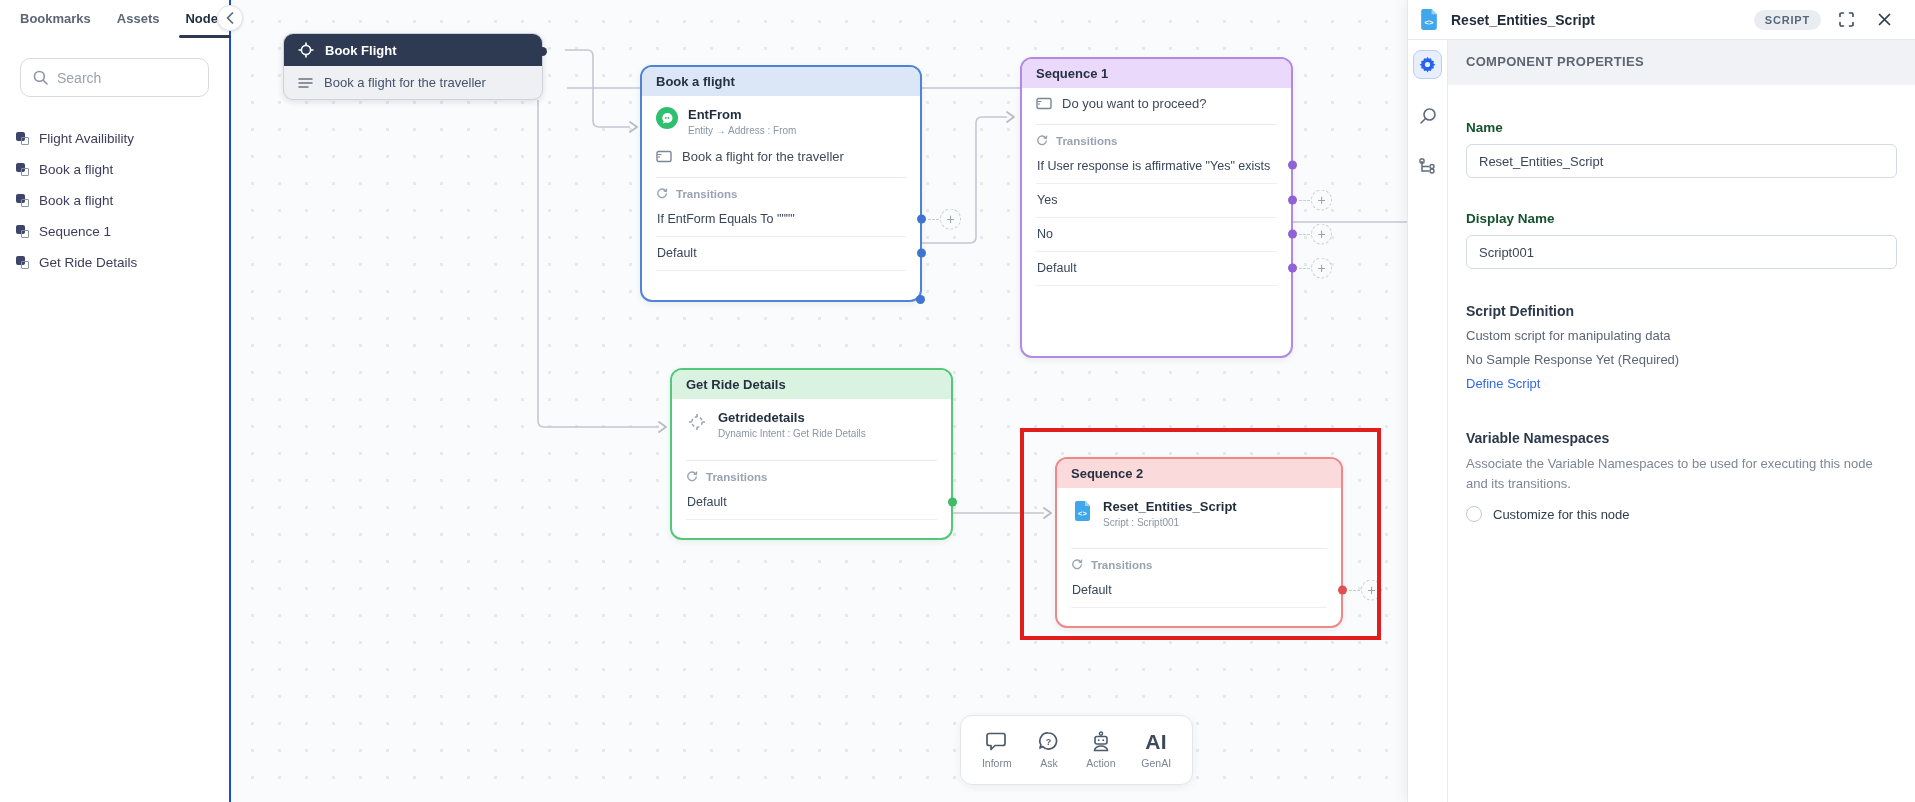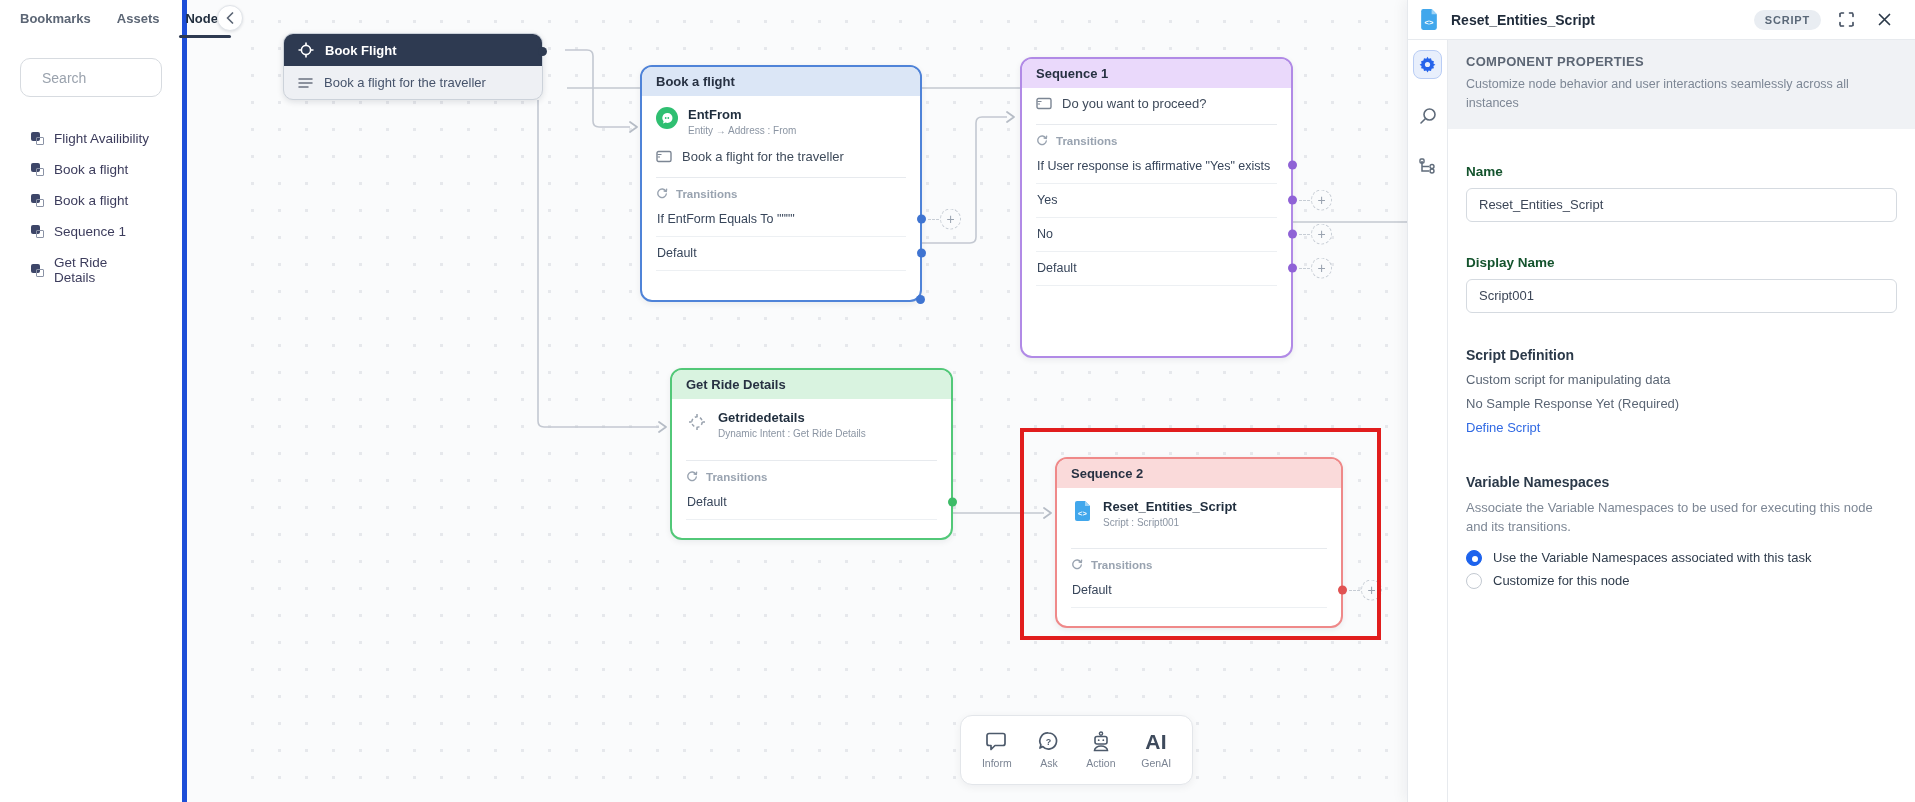--- a/index.html
+++ b/index.html
@@ -1,31 +1,31 @@
 <!DOCTYPE html>
 <html><head>
 <meta charset="utf-8">
 <style>
   * { margin:0; padding:0; box-sizing:border-box; }
   html,body { width:1915px; height:802px; overflow:hidden; }
   body { font-family:"Liberation Sans", sans-serif; background:#fafbfc; color:#33404f; }
   #app { position:relative; width:1915px; height:802px; }
 
   
-  .sidebar { position:absolute; left:0; top:0; width:187px; height:802px; background:#fff; border-right:5px solid #1d4ed8; z-index:5; }
+  .sidebar { position:absolute; left:0; top:0; width:231px; height:802px; background:#fff; border-right:2px solid #1d4ed8; z-index:5; }
   .tabs { display:flex; gap:26px; padding:11px 0 0 20px; height:38px; }
   .tab { font-size:13px; font-weight:700; color:#5c6675; cursor:pointer; padding-bottom:9px; position:relative; }
   .tab.active { color:#222f3f; }
   .tab.active::after { content:""; position:absolute; left:-6px; right:-6px; bottom:0; height:3px; background:#2e3a51; border-radius:2px; }
   .collapse-btn { position:absolute; left:217px; top:5px; width:26px; height:26px; border-radius:50%; background:#fff; border:1px solid #e0e4e9; box-shadow:0 1px 3px rgba(16,24,40,.12); display:flex; align-items:center; justify-content:center; font-size:13px; color:#5c6675; z-index:9; cursor:pointer; }
   .search-box { margin:20px 20px 0 20px; height:39px; border:1px solid #d7dbe0; border-radius:10px; display:flex; align-items:center; padding:0 12px; gap:9px; background:#fff; }
   .search-box input { border:none; outline:none; font-size:14px; color:#7f1d1d; width:130px; font-family:inherit; background:transparent; }
   .search-box input::placeholder { color:#9aa2ad; }
   .side-list { margin-top:26px; }
-  .side-item { display:flex; align-items:center; gap:10px; padding:8px 31px; font-size:13.5px; color:#3c3c5c; cursor:pointer; }
+  .side-item { display:flex; align-items:center; gap:10px; padding:8px 16px; font-size:13.5px; color:#3c3c5c; cursor:pointer; }
   .node-glyph { position:relative; width:13px; height:13px; flex:0 0 13px; }
   .node-glyph::before { content:""; position:absolute; left:0; top:0; width:9px; height:9px; background:#3d4668; border-radius:2px; }
   .node-glyph::after { content:""; position:absolute; right:0; bottom:0; width:6px; height:6px; border:1.2px solid #8b93a6; border-radius:1px; }
 
   
   .canvas { position:absolute; left:231px; top:0; width:1216px; height:802px;
     background-color:#fafbfc;
     background-image:radial-gradient(#e6e8ec 1.8px, transparent 1.8px);
     background-size:27px 27px; background-position:8px 8px; }
   .wires { position:absolute; left:0; top:0; pointer-events:none; }
@@ -406,43 +406,38 @@
           <rect x="1" y="1" width="4" height="4" rx="1" fill="none" stroke="#5f6b7a" stroke-width="1.4"></rect>
           <circle cx="13" cy="8.5" r="2" fill="none" stroke="#5f6b7a" stroke-width="1.4"></circle>
           <circle cx="13" cy="13" r="2" fill="none" stroke="#5f6b7a" stroke-width="1.4"></circle>
         </svg>
       </div>
     </div>
 
     <div class="panel-content">
       <div class="section-banner">
         <h3>COMPONENT PROPERTIES</h3>
-        <p>Customize node behavior and user interactions seamlessly across all instances</p>
       </div>
 
       <div class="form-area">
         <div class="field-label">Name</div>
         <input class="text-input" type="text" value="Reset_Entities_Script" style="">
 
         <div class="field-label">Display Name</div>
         <input class="text-input" type="text" value="Script001" style="">
 
         <div class="sec-title">Script Definition</div>
         <div class="sec-line">Custom script for manipulating data</div>
         <div class="sec-line">No Sample Response Yet (Required)</div>
         <div class="link">Define Script</div>
 
         <div class="sec-title" style="margin-top:38px">Variable Namespaces</div>
         <div class="ns-desc">Associate the Variable Namespaces to be used for executing this node and its transitions.</div>
 
         <div class="radio-row">
-          <span class="radio selected"></span>
-          <span class="radio-label">Use the Variable Namespaces associated with this task</span>
-        </div>
-        <div class="radio-row">
           <span class="radio"></span>
           <span class="radio-label">Customize for this node</span>
         </div>
       </div>
     </div>
   </div>
 
 </div>
 
 </body></html>

